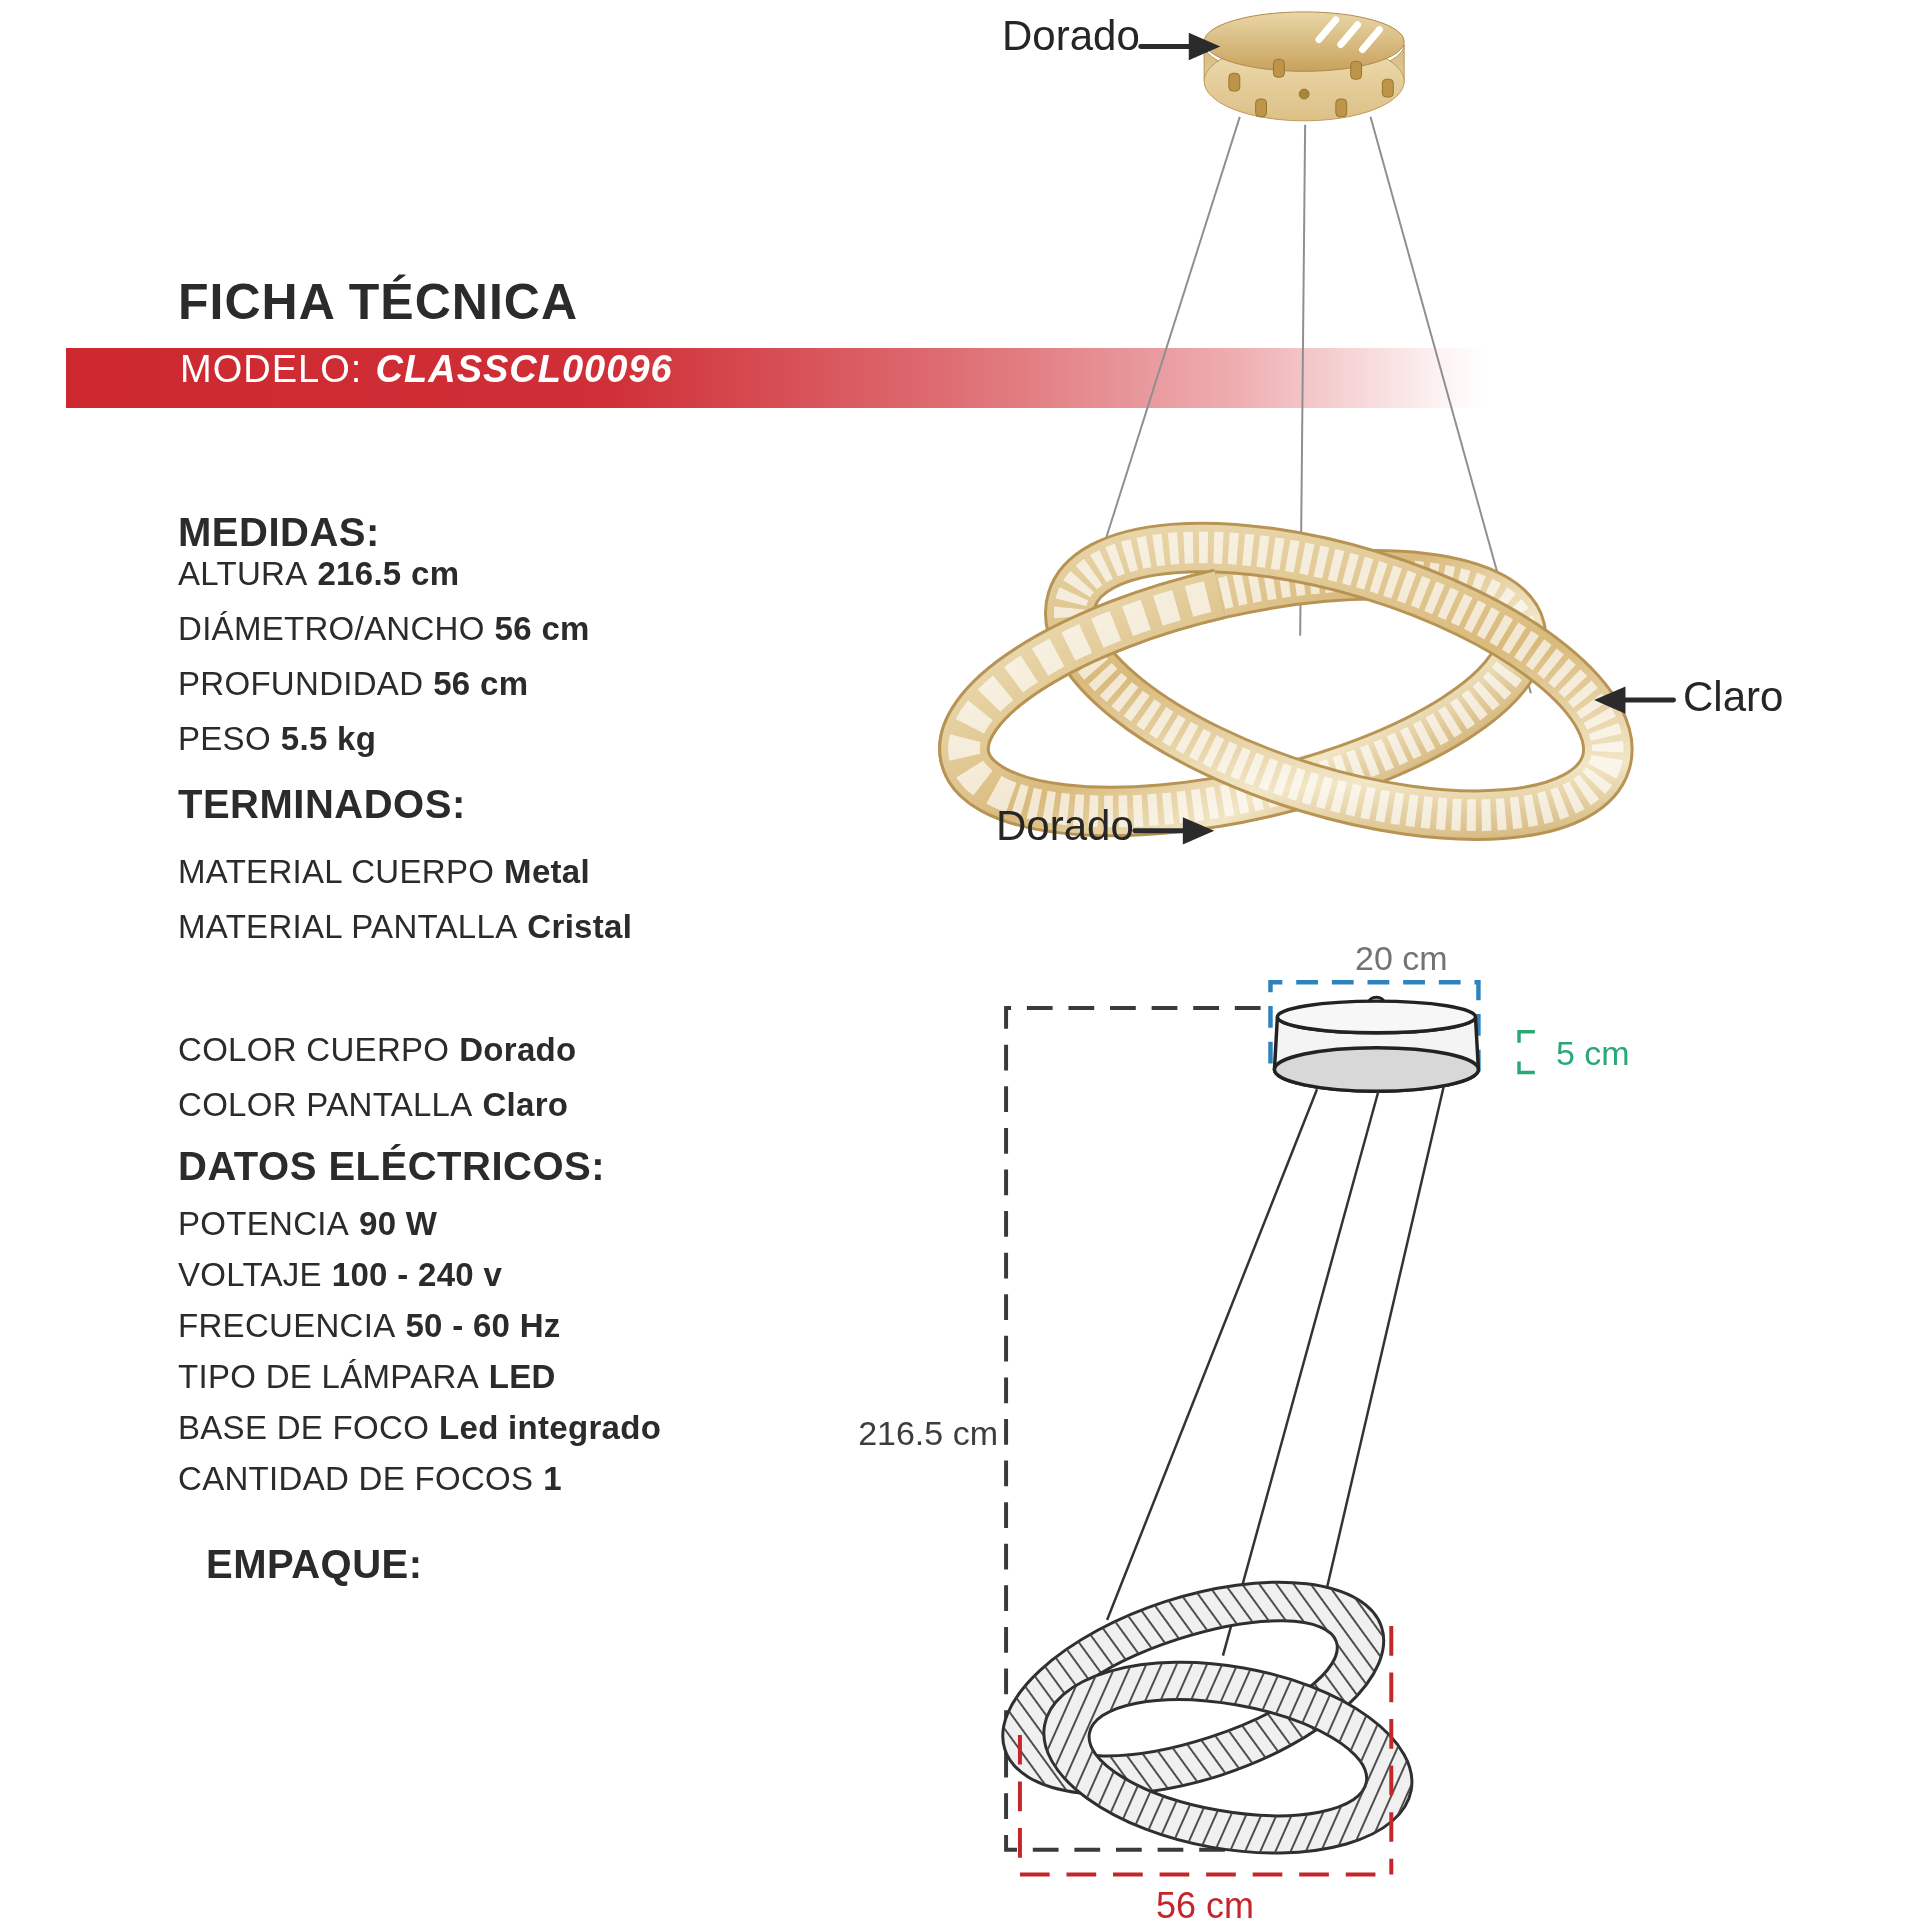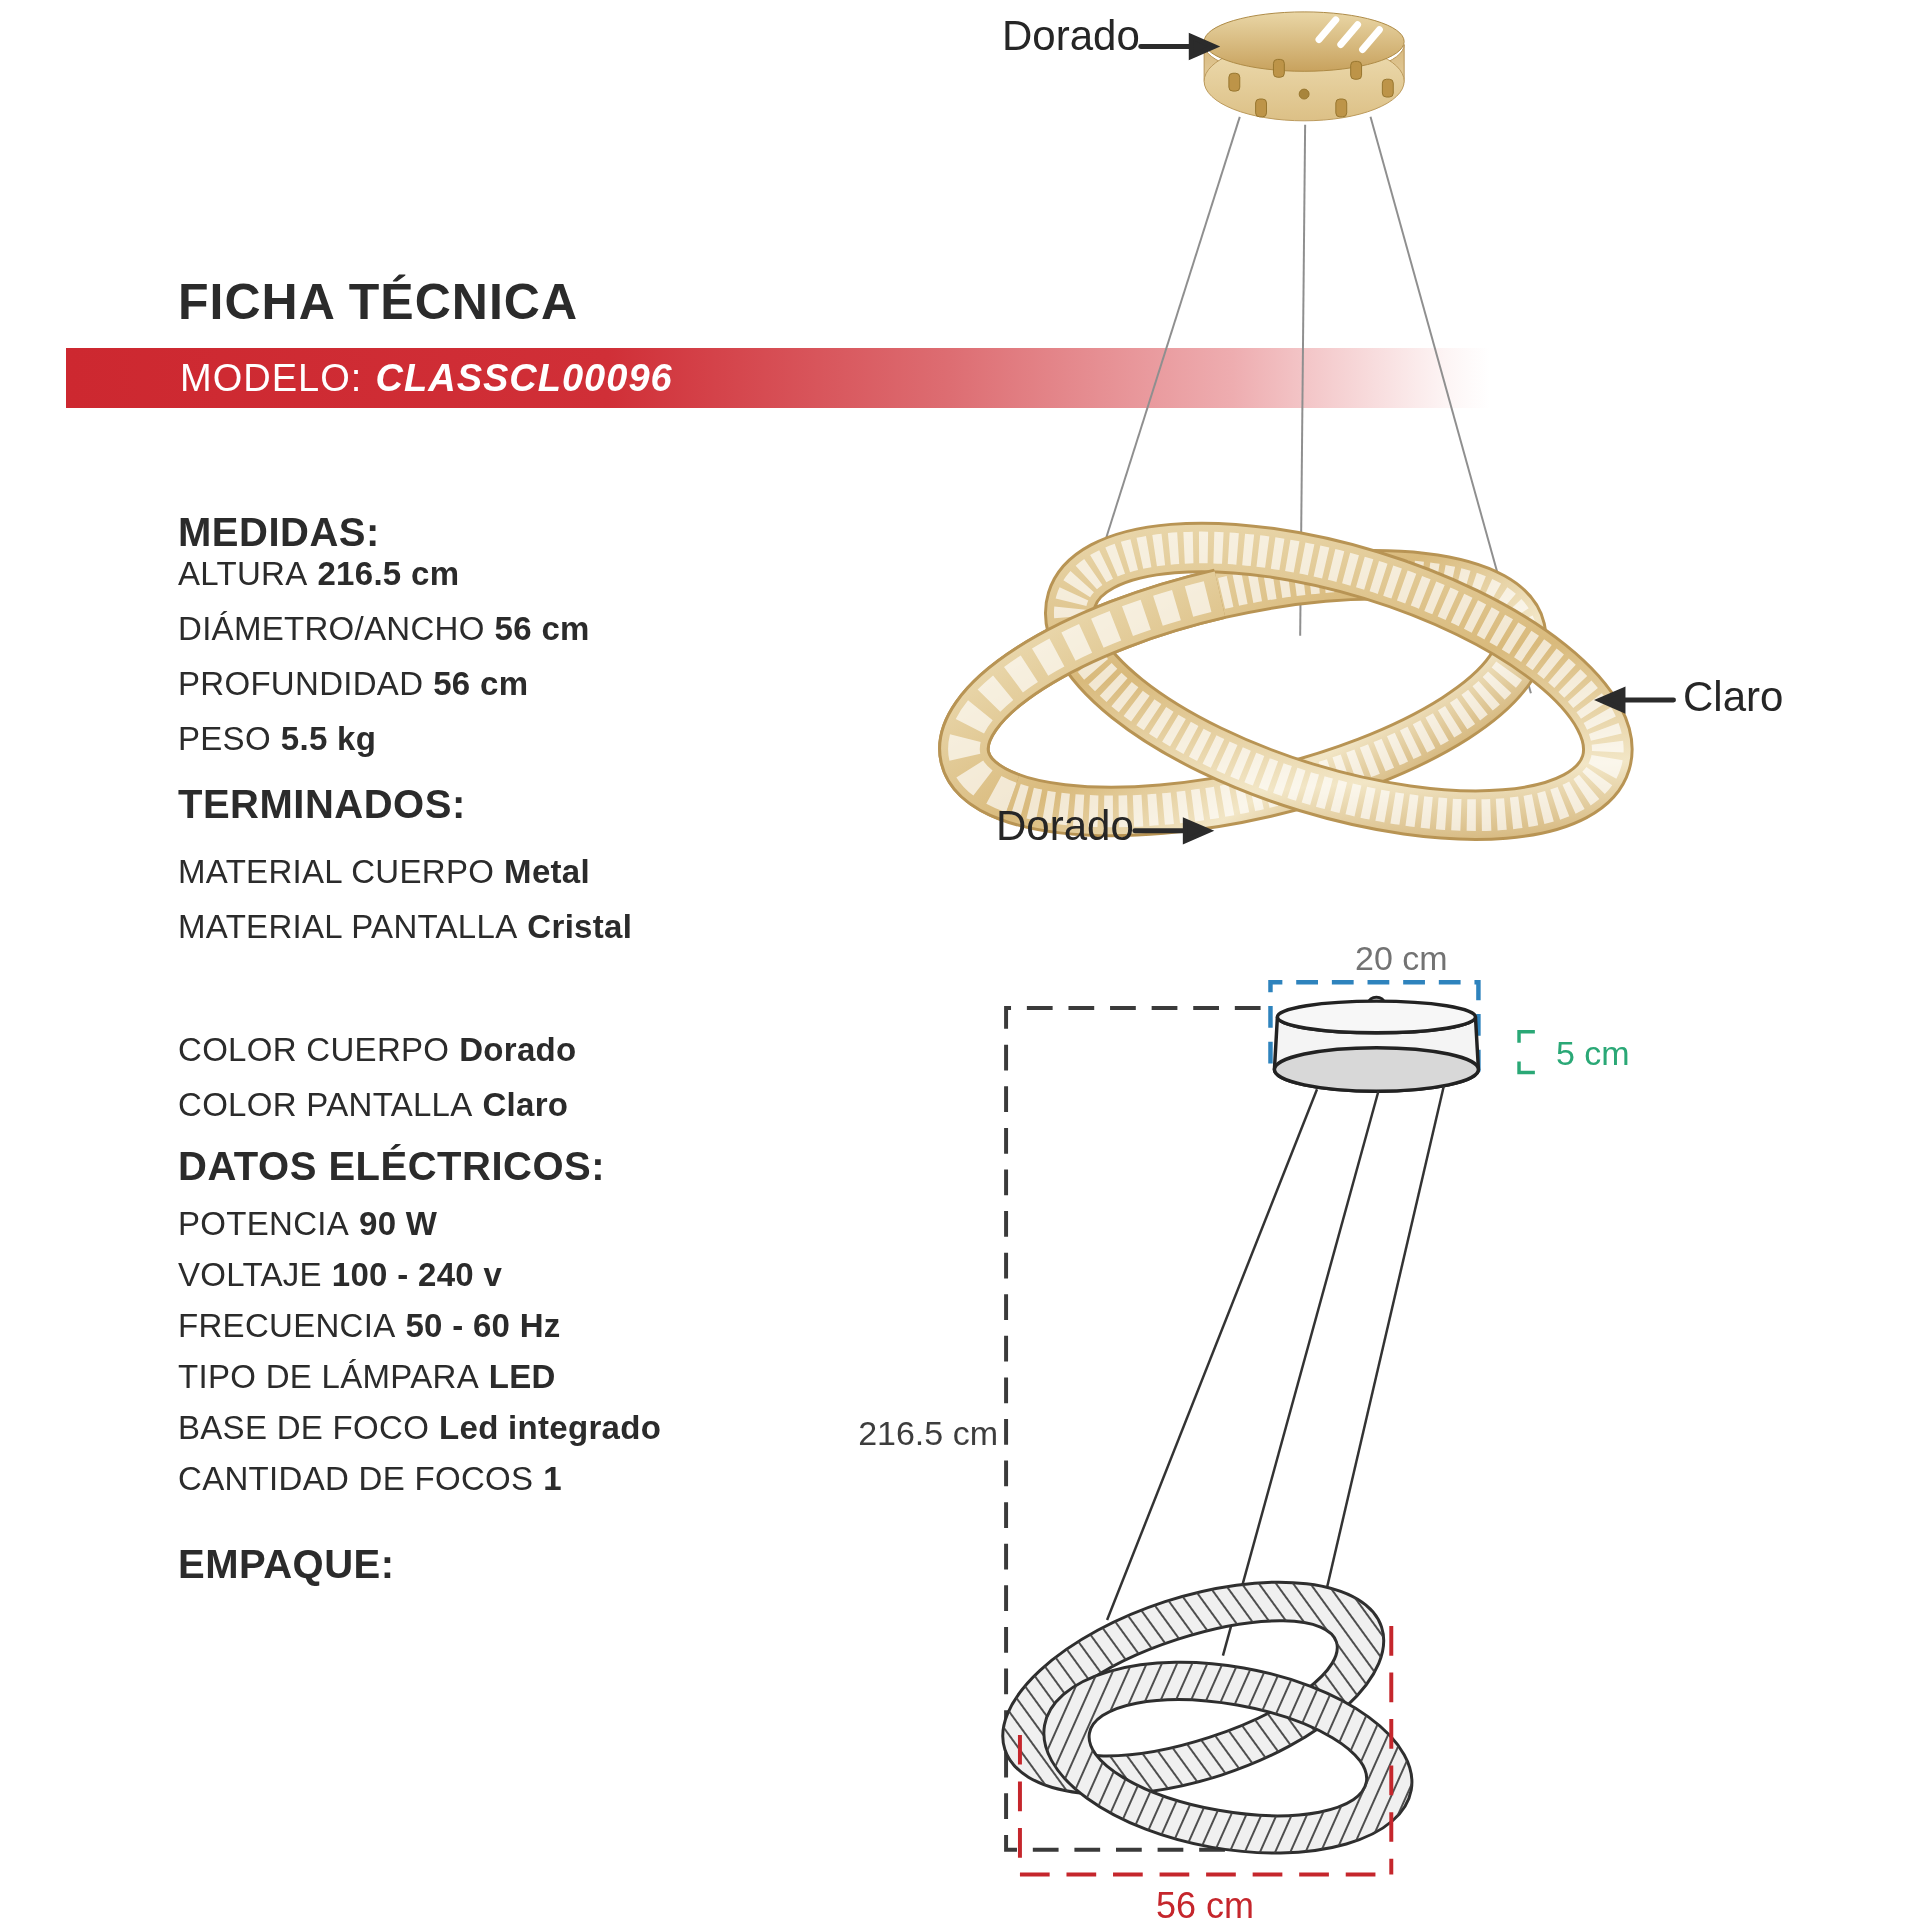--- a/index.html
+++ b/index.html
@@ -5,21 +5,21 @@
   html,body{margin:0;padding:0;background:#ffffff;}
   #canvas{
     position:relative;width:1927px;height:1927px;overflow:hidden;
     font-family:"Liberation Sans", sans-serif;color:#2b2b2b;background:#ffffff;
   }
   .abs{position:absolute;white-space:nowrap;}
   #page-title{left:178px;top:273px;font-size:50px;font-weight:bold;letter-spacing:1px;z-index:3;}
   #model-banner{
     left:66px;top:348px;width:1424px;height:60px;z-index:1;
     background:linear-gradient(90deg,#cd2830 0%,#d02f37 38%,#dd6d72 62%,#eeadb0 82%,#fdf5f5 97%,#ffffff 100%);
-    display:flex;align-items:center;
+    display:flex;align-items:flex-start;
   }
   #model-banner .txt{margin-left:114px;font-size:38px;color:#ffffff;letter-spacing:1px;}
   #model-banner .model-value{font-weight:bold;font-style:italic;margin-left:0.35em;}
   .heading{left:178px;font-size:40px;font-weight:bold;letter-spacing:0.5px;z-index:3;}
   .rows{left:178px;z-index:3;}
   .row{line-height:55px;font-size:33px;letter-spacing:0.3px;}
   .rows-datos .row{line-height:51px;}
   .row .val{font-weight:bold;margin-left:0.30em;}
   svg#art{position:absolute;left:0;top:0;z-index:2;}
   .callout{font-size:42px;color:#262626;z-index:4;}
@@ -206,21 +206,21 @@
   <div class="abs heading" style="top:1144px;">DATOS ELÉCTRICOS:</div>
   <div class="abs rows rows-datos" style="top:1198px;">
     <div class="row"><span>POTENCIA</span><span class="val">90 W</span></div>
     <div class="row"><span>VOLTAJE</span><span class="val">100 - 240 v</span></div>
     <div class="row"><span>FRECUENCIA</span><span class="val">50 - 60 Hz</span></div>
     <div class="row"><span>TIPO DE LÁMPARA</span><span class="val">LED</span></div>
     <div class="row"><span>BASE DE FOCO</span><span class="val">Led integrado</span></div>
     <div class="row"><span>CANTIDAD DE FOCOS</span><span class="val">1</span></div>
   </div>
 
-  <div class="abs heading" style="top:1542px;">EMPAQUE:</div>
+  <div class="abs heading" style="top:1542px;margin-left:28px;">EMPAQUE:</div>
 
   <div id="label-dorado-top" class="abs callout">Dorado</div>
   <div id="label-claro" class="abs callout">Claro</div>
   <div id="label-dorado-bottom" class="abs callout">Dorado</div>
 
   <div id="dim-canopy-width" class="abs dim">20 cm</div>
   <div id="dim-canopy-height" class="abs dim">5 cm</div>
   <div id="dim-total-height" class="abs dim">216.5 cm</div>
   <div id="dim-diameter" class="abs dim">56 cm</div>
 

